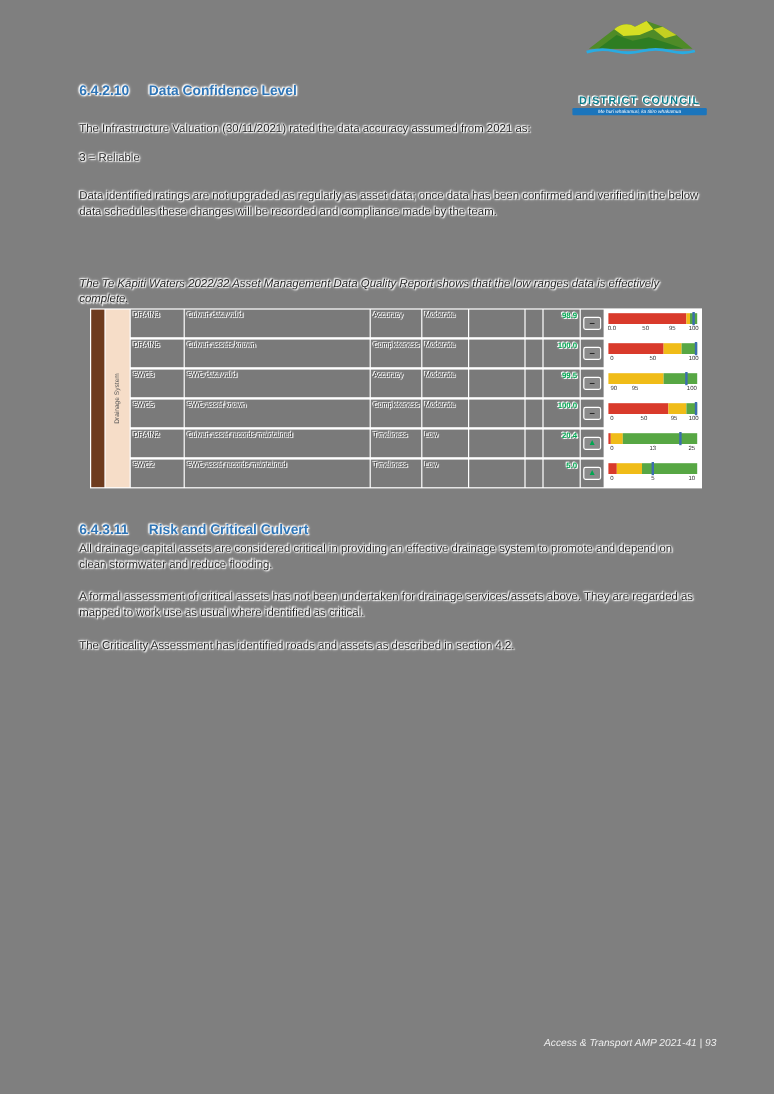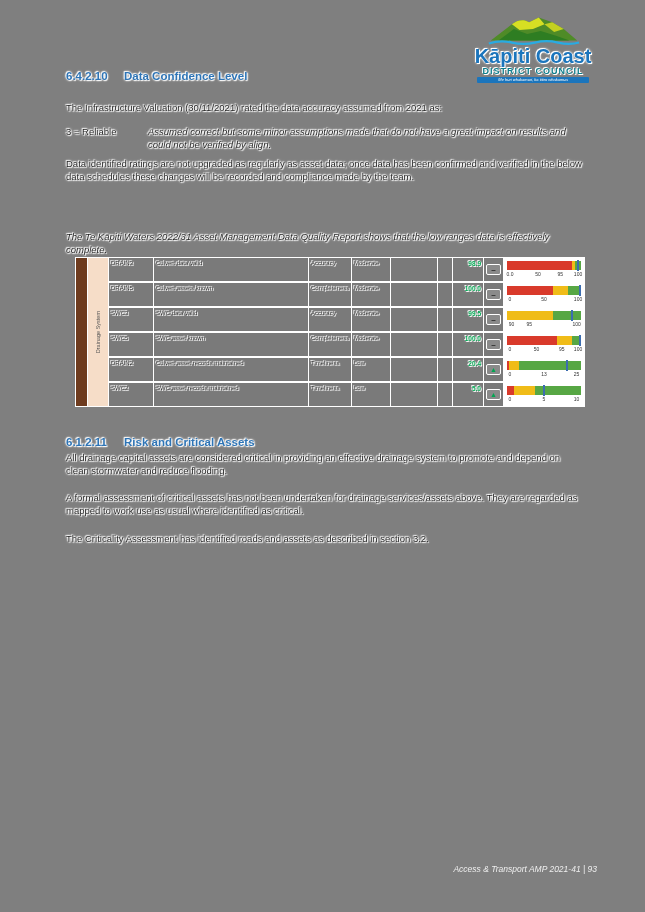--- a/index.html
+++ b/index.html
@@ -14,20 +14,21 @@
   
   .logo{position:absolute;left:468px;top:14px;width:130px;text-align:center;}
   .logo .mountain{width:96px;height:34px;margin:0 auto -2px auto;display:block;}
   .logo .title{
     font-size:20px;font-weight:bold;color:#1b75bc;letter-spacing:0px;line-height:20px;
     text-shadow:0 0 1px #fff,0 0 2px #fff,0 0 3px #fff,1px 1px 0 #fff,-1px -1px 0 #fff;
   }
   .logo .subtitle{
     font-size:9px;font-weight:bold;color:#0c7c8a;letter-spacing:1px;line-height:10px;
     text-shadow:0 0 1px #fff,0 0 2px #fff,1px 1px 0 #fff,-1px -1px 0 #fff;
+    margin-top:33px;
   }
   .logo .banner{
     margin:1px auto 0 auto;width:112px;background:#1b75bc;color:#fff;
     font-size:4px;font-style:italic;line-height:6px;border-radius:1px;
   }
 
   
   .tx{position:absolute;left:66px;width:518px;color:#1f1f1f;}
   .h-sec{font-size:11.5px;font-weight:bold;color:#2e74b5;display:flex;}
   .h-sec .num{width:58px;}
@@ -92,40 +93,38 @@
 <body>
 
 <div class="logo">
   <svg class="mountain" viewBox="0 0 100 34">
     <path d="M6,27 L28,10 C33,6 40,4 46,8 L56,3 L70,8 L82,15 L96,27 Z" fill="#4f8b27"></path>
     <path d="M28,10 C33,6 40,4 46,8 L56,3 L62,10 L50,15 L36,16 Z" fill="#d7df23"></path>
     <path d="M62,10 L70,8 L82,15 L72,18 Z" fill="#c3d021"></path>
     <path d="M14,27 L30,15 L44,20 L58,17 L74,22 L88,27 Z" fill="#2e7d22"></path>
     <path d="M4,30 Q16,26 28,29 T52,29 T76,29 T98,29" fill="none" stroke="#29abe2" stroke-width="2.4"></path>
   </svg>
-  <div class="title">Kāpiti Coast</div>
   <div class="subtitle">DISTRICT COUNCIL</div>
   <div class="banner">Me huri whakamuri, ka titiro whakamua</div>
 </div>
 
 <div class="tx h-sec halo" style="top:70px;">
   <span class="num">6.4.2.10</span>
   <span>Data Confidence Level</span>
 </div>
 
 <div class="tx body-p halo" style="top:102px;">The Infrastructure Valuation (30/11/2021) rated the data accuracy assumed from 2021 as:</div>
 
 <div class="tx term halo" style="top:126px;">
   <span class="t-label">3 = Reliable</span>
-  <span class="t-def">Assumed correct but some minor assumptions made that do not have a great impact on results and could not be verified by align.</span>
 </div>
 
 <div class="tx body-p halo" style="top:158px;">Data identified ratings are not upgraded as regularly as asset data; once data has been confirmed and verified in the below data schedules these changes will be recorded and compliance made by the team.</div>
 
-<div class="tx caption halo" style="top:231px;">The Te Kāpiti Waters 2022/31 Asset Management Data Quality Report shows that the low ranges data is effectively complete.</div>
+<div class="tx caption halo" style="top:231px;">The Te Kāpiti Waters 2022/32 Asset Management Data Quality Report shows that the low ranges data is effectively complete.</div>
 
 <div class="dtable">
   <div class="strip-brown"></div>
   <div class="strip-cream">
     <span class="vlabel">Drainage System</span>
   </div>
   <div class="rows" id="table-rows">
       <div class="trow">
         <div class="cell c-id">
           <span class="ctext">DRAIN3</span>
@@ -346,23 +345,23 @@
             <span class="gtick" style="left: 4%;">0</span>
             <span class="gtick" style="left: 50%;">5</span>
             <span class="gtick" style="left: 94%;">10</span>
           </div>
         </div>
       </div>
     </div>
 </div>
 
 <div class="tx h-sec halo" style="top:436px;">
-  <span class="num">6.1.2.11</span>
-  <span>Risk and Critical Assets</span>
+  <span class="num">6.4.3.11</span>
+  <span>Risk and Critical Culvert</span>
 </div>
 
 <div class="tx body-p halo" style="top:452px;">All drainage capital assets are considered critical in providing an effective drainage system to promote and depend on clean stormwater and reduce flooding.</div>
 
 <div class="tx body-p italic halo" style="top:492px;">A formal assessment of critical assets has not been undertaken for drainage services/assets above. They are regarded as mapped to work use as usual where identified as critical.</div>
 
-<div class="tx body-p halo" style="top:533px;">The Criticality Assessment has identified roads and assets as described in section 3.2.</div>
+<div class="tx body-p halo" style="top:533px;">The Criticality Assessment has identified roads and assets as described in section 4.2.</div>
 
 <div class="footer">Access &amp; Transport AMP 2021-41  |  93</div>
 
 </body></html>

